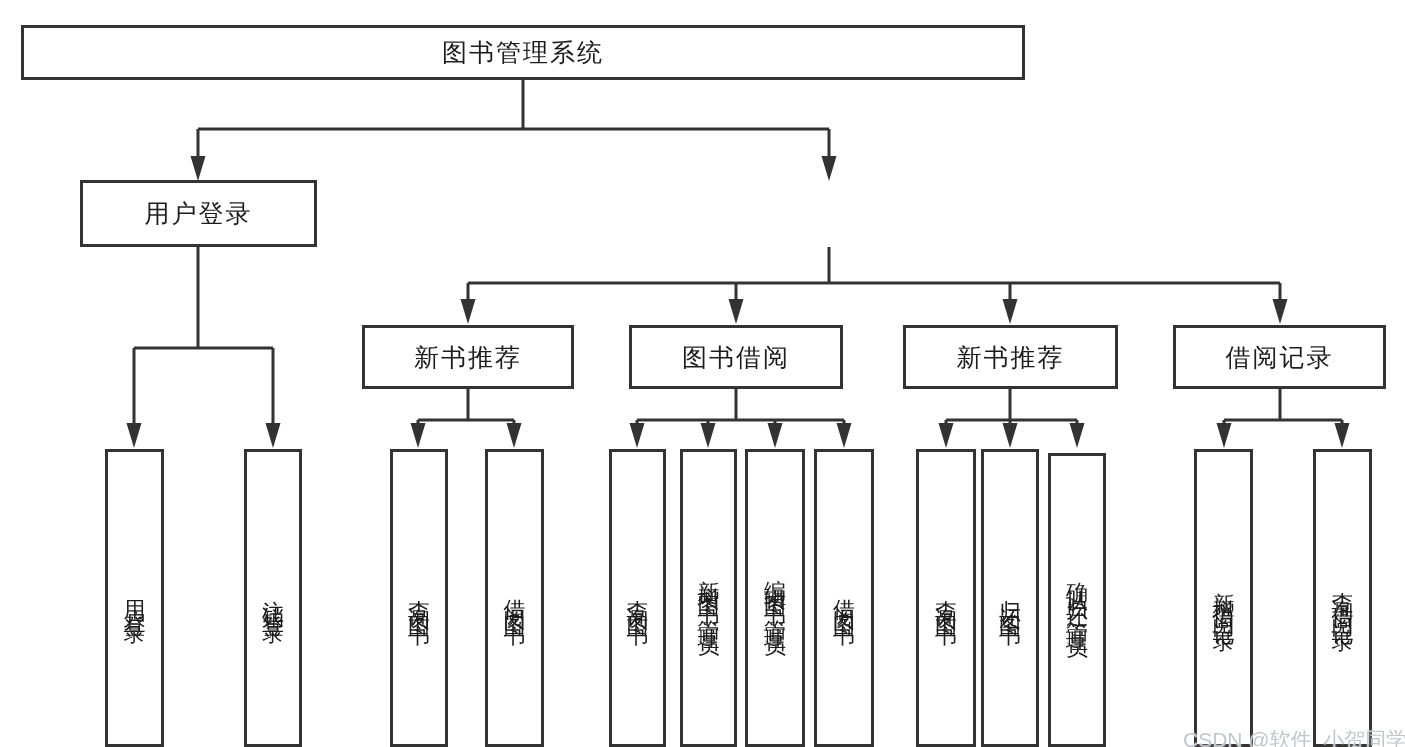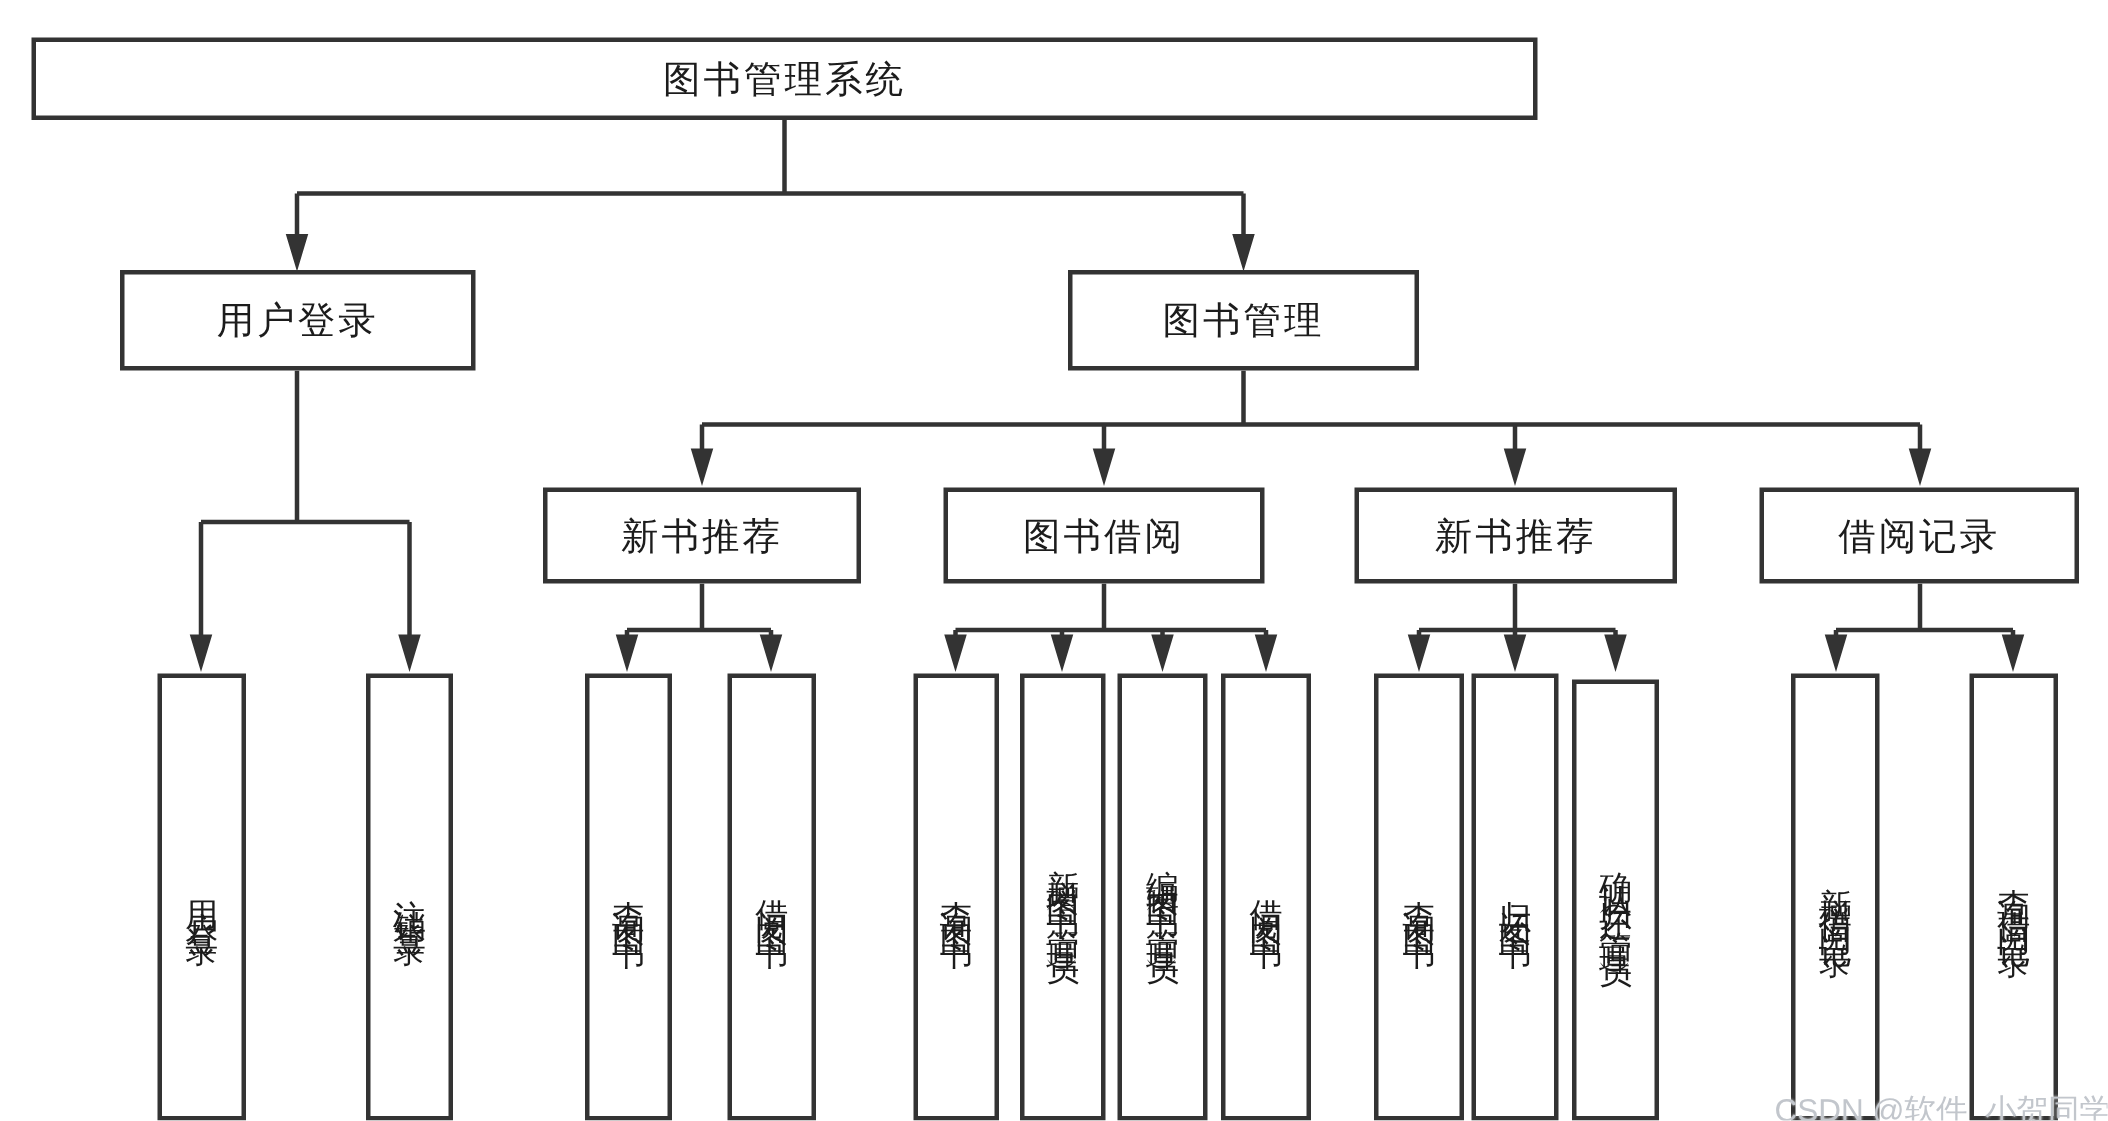--- a/index.html
+++ b/index.html
@@ -73,21 +73,20 @@
     <g>
       <path d="M1280 377 V408 M1224 408 H1342"></path>
       <path d="M1224 408 V414 M1342 408 V414"></path>
       <path d="M1216.5 411 H1231.5 L1224 436 Z M1334.5 411 H1349.5 L1342 436 Z" fill="#333333" stroke="none"></path>
     </g>
   </svg>
 
   <div class="box hnode" style="left:21px;top:13px;width:1004px;height:55px">图书管理系统</div>
 
   <div class="box hnode" style="left:80px;top:168px;width:237px;height:67px">用户登录</div>
-  <div class="box hnode" style="left:712px;top:168px;width:234px;height:67px">图书管理</div>
 
   <div class="box hnode" style="left:362px;top:313px;width:212px;height:64px">新书推荐</div>
   <div class="box hnode" style="left:629px;top:313px;width:214px;height:64px">图书借阅</div>
   <div class="box hnode" style="left:903px;top:313px;width:215px;height:64px">新书推荐</div>
   <div class="box hnode" style="left:1173px;top:313px;width:213px;height:64px">借阅记录</div>
 
   <div class="box vnode" style="left:105px;top:437px;width:59px;height:298px">用户登录</div>
   <div class="box vnode" style="left:244px;top:437px;width:58px;height:298px">注销登录</div>
 
   <div class="box vnode" style="left:390px;top:437px;width:58px;height:298px">查询图书</div>

